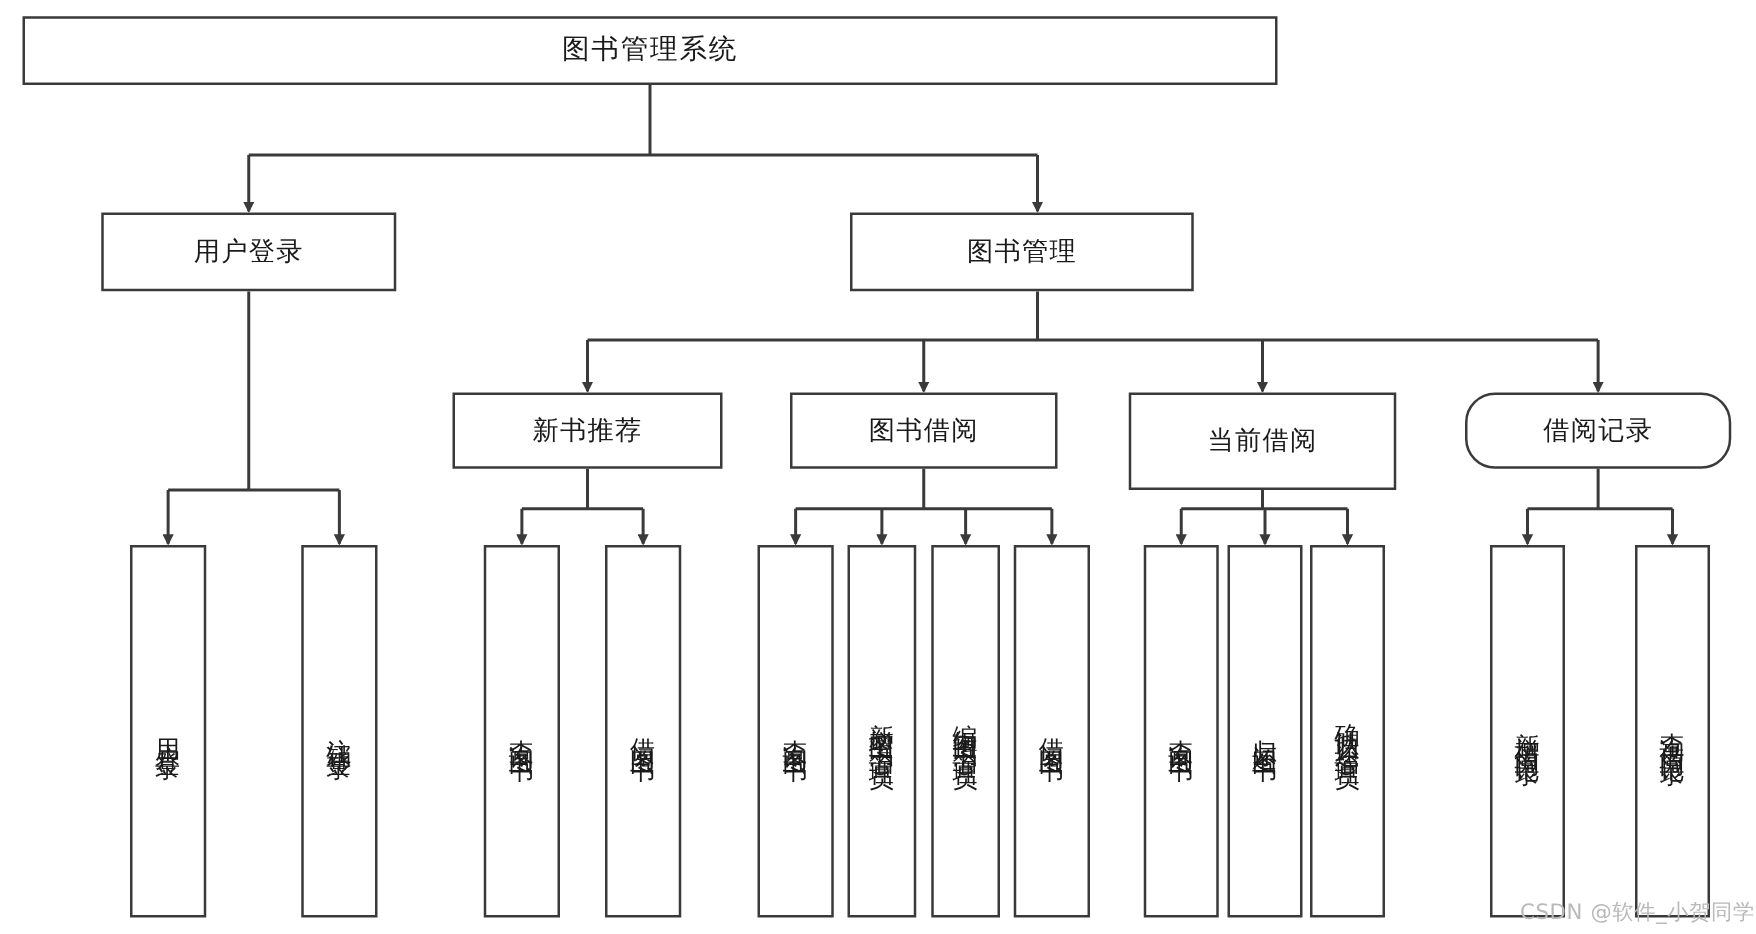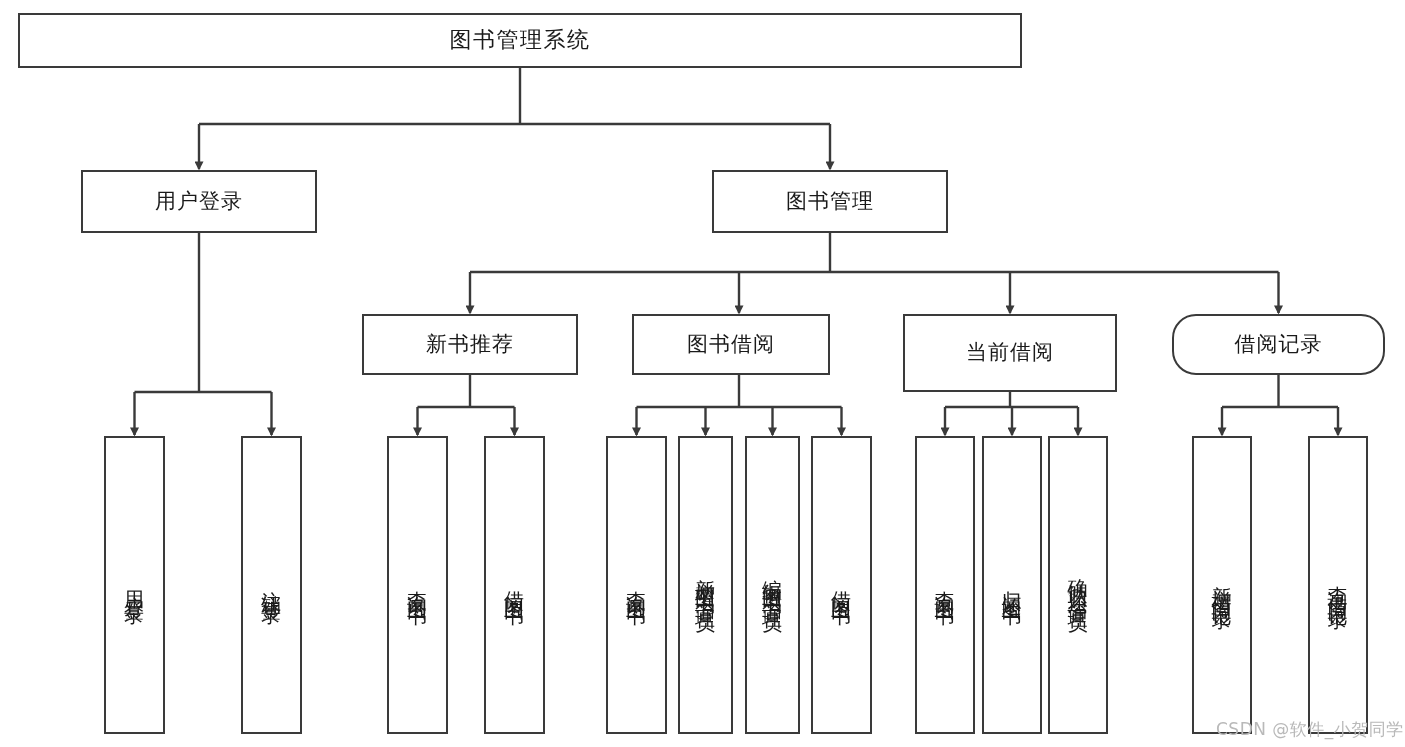--- a/index.html
+++ b/index.html
@@ -121,27 +121,27 @@
       </g>
   </svg>
 
   <div id="nodes">
       <div class="node horiz root" style="left: 18px; top: 13px; width: 1004px; height: 55px;">
         <span class="label">图书管理系统</span>
       </div>
       <div class="node horiz" style="left: 81px; top: 170px; width: 236px; height: 63px;">
         <span class="label">用户登录</span>
       </div>
-      <div class="node horiz" style="left: 712px; top: 170px; width: 236px; height: 63px;">
+      <div class="node horiz" style="left: 680px; top: 170px; width: 275px; height: 63px;">
         <span class="label">图书管理</span>
       </div>
       <div class="node horiz" style="left: 362px; top: 314px; width: 216px; height: 61px;">
         <span class="label">新书推荐</span>
       </div>
-      <div class="node horiz" style="left: 632px; top: 314px; width: 198px; height: 61px; font-family: Liberation Serif, serif;">
+      <div class="node horiz" style="left: 632px; top: 314px; width: 214px; height: 61px; font-family: Liberation Serif, serif;">
         <span class="label">图书借阅</span>
       </div>
       <div class="node horiz" style="left: 903px; top: 314px; width: 214px; height: 78px;">
         <span class="label">当前借阅</span>
       </div>
       <div class="node horiz" style="left: 1172px; top: 314px; width: 213px; height: 61px; border-radius: 24px;">
         <span class="label">借阅记录</span>
       </div>
       <div class="node vert" style="left: 104px; top: 436px; width: 61px; height: 298px;">
         <span class="label">用户登录</span>

